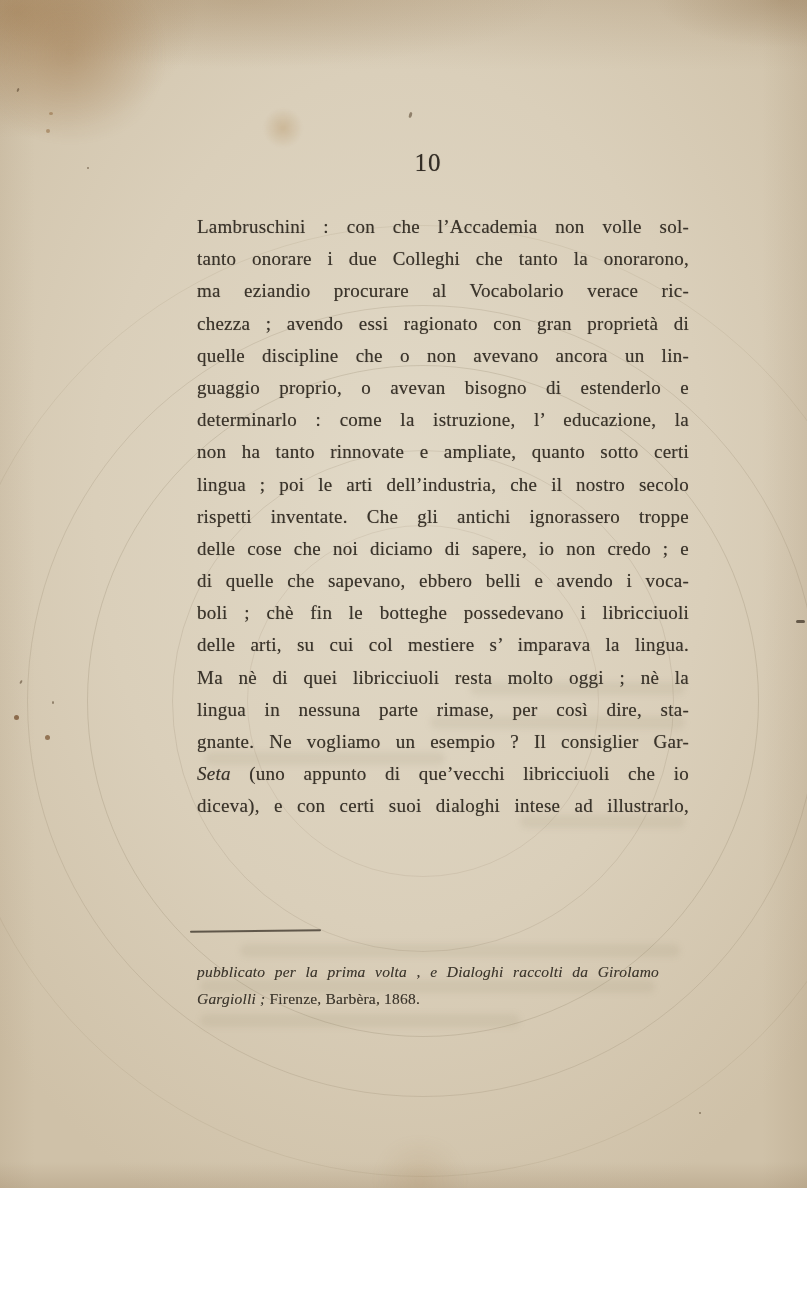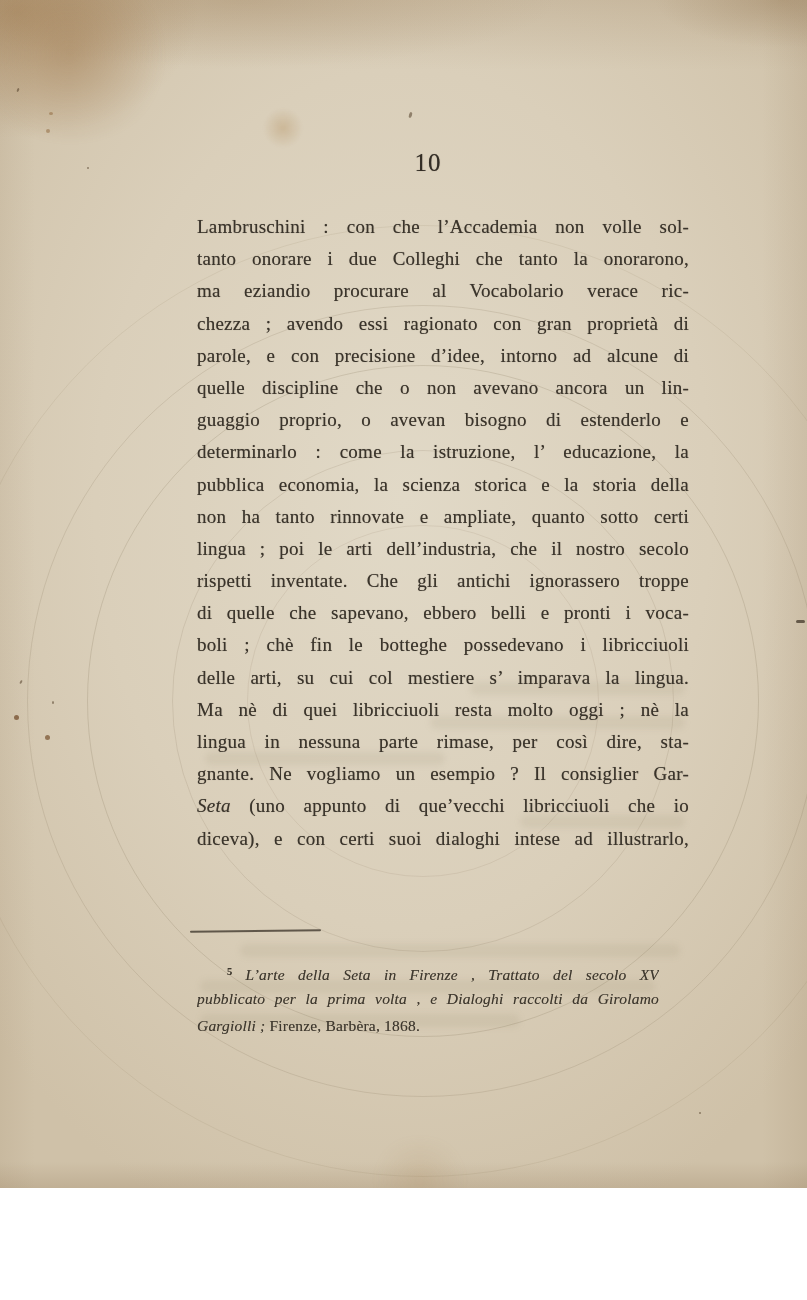--- a/index.html
+++ b/index.html
@@ -187,39 +187,37 @@
   <div class="speck sp11"></div>
   <div class="speck sp12"></div>
 
   <div class="page-number">10</div>
 
   <div class="body-text">
       <div class="bline first"><span>Lambruschini : con che l’Accademia non volle sol-</span></div>
       <div class="bline"><span>tanto onorare i due Colleghi che tanto la onorarono,</span></div>
       <div class="bline"><span>ma eziandio procurare al Vocabolario verace ric-</span></div>
       <div class="bline"><span>chezza ; avendo essi ragionato con gran proprietà di</span></div>
-      <div class="bline"><span>parole, e con precisione d’idee, intorno ad alcune di</span></div>
       <div class="bline"><span>quelle discipline che o non avevano ancora un lin-</span></div>
       <div class="bline"><span>guaggio proprio, o avevan bisogno di estenderlo e</span></div>
       <div class="bline"><span>determinarlo : come la istruzione, l’ educazione, la</span></div>
-      <div class="bline"><span>pubblica economia, la scienza storica e la storia della</span></div>
       <div class="bline"><span>non ha tanto rinnovate e ampliate, quanto sotto certi</span></div>
       <div class="bline"><span>lingua ; poi le arti dell’industria, che il nostro secolo</span></div>
       <div class="bline"><span>rispetti inventate. Che gli antichi ignorassero troppe</span></div>
-      <div class="bline"><span>di quelle che sapevano, ebbero belli e pronti i voca-</span></div>
+      <div class="bline"><span>delle cose che noi diciamo di sapere, io non credo ; e</span></div>
+      <div class="bline"><span>di quelle che sapevano, ebbero belli e avendo i voca-</span></div>
       <div class="bline"><span>boli ; chè fin le botteghe possedevano i libricciuoli</span></div>
       <div class="bline"><span>delle arti, su cui col mestiere s’ imparava la lingua.</span></div>
       <div class="bline"><span>Ma nè di quei libricciuoli resta molto oggi ; nè la</span></div>
       <div class="bline"><span>lingua in nessuna parte rimase, per così dire, sta-</span></div>
       <div class="bline"><span>gnante. Ne vogliamo un esempio ? Il consiglier Gar-</span></div>
       <div class="bline"><span class="it">Seta</span><span> (uno appunto di que’vecchi libricciuoli che io</span></div>
       <div class="bline last"><span>diceva), e con certi suoi dialoghi intese ad illustrarlo,</span></div>
     </div>
 
   <div class="footnote-rule"></div>
 
   <div class="footnote">
-      <div class="fnline first"><span class="sup">5</span><span> </span><span class="it">L’arte della Seta in Firenze , Trattato del secolo XV</span></div>
       <div class="fnline"><span class="it">pubblicato per la prima volta , e Dialoghi raccolti da Girolamo</span></div>
       <div class="fnline last"><span class="it">Gargiolli ;</span><span> Firenze, Barbèra, 1868.</span></div>
     </div>
 
 </div>
 
 </body></html>

